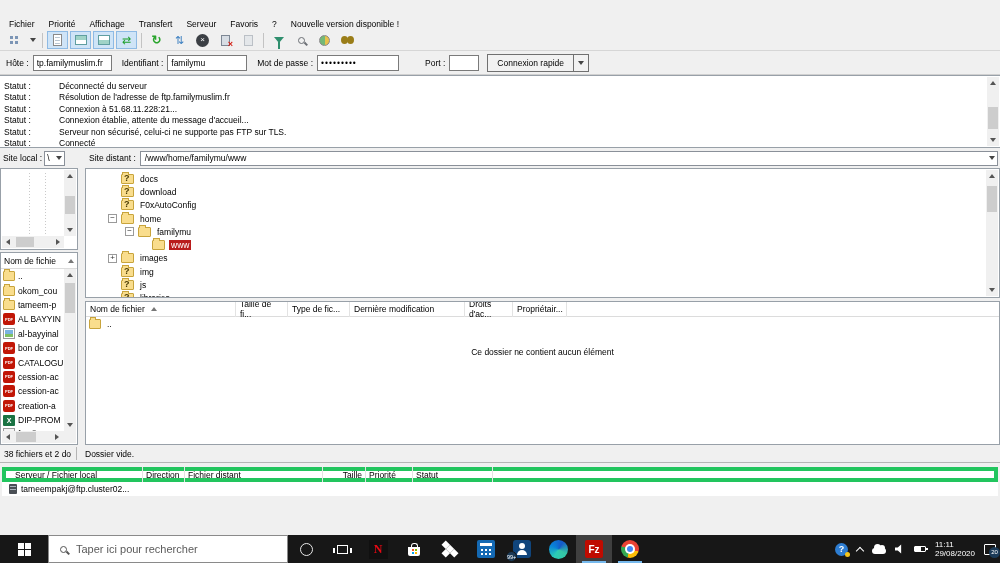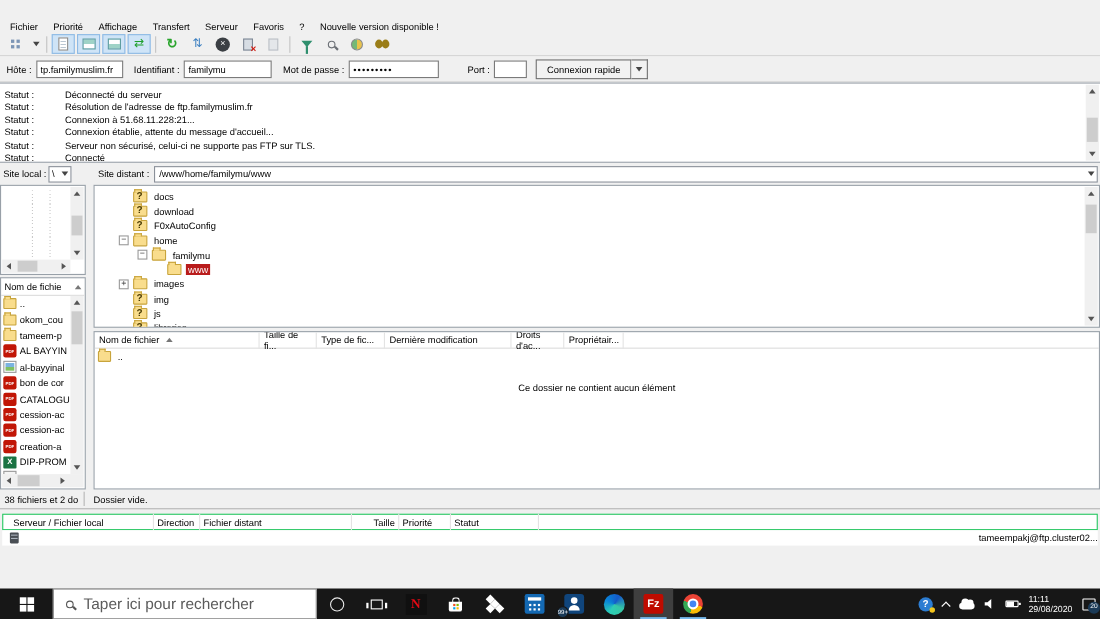--- a/index.html
+++ b/index.html
@@ -126,24 +126,24 @@
   .rrow{display:flex;align-items:center;height:14px;padding-left:3px;}
   .emptymsg{position:absolute;top:45px;left:50%;transform:translateX(-50%);white-space:nowrap;}
 
   
   .panestatus{position:absolute;top:445px;left:0;width:1000px;height:17px;display:flex;align-items:center;}
   .lstat{width:76px;padding-left:4px;overflow:hidden;white-space:nowrap;flex:none;}
   .statdiv{width:1px;height:13px;background:#b5b5b5;margin-right:8px;flex:none;}
 
   
   .queue{position:absolute;top:462px;left:0;width:1000px;height:52px;border-top:1px solid #b5b5b5;}
-  .qheaders{position:absolute;top:4px;left:2px;right:2px;height:15px;background:#fff;border:1px solid #22c55e;display:flex;align-items:center;padding-left:6px;}
+  .qheaders{position:absolute;top:4px;left:2px;right:2px;height:15px;background:#fff;border:4px solid #22c55e;display:flex;align-items:center;padding-left:6px;}
   .qh{flex:none;padding:0 3px;border-right:1px solid #e3e3e3;height:15px;display:flex;align-items:center;}
   .qh.right{justify-content:flex-end;}
-  .qrowline{position:absolute;top:19px;left:2px;right:2px;height:14px;background:#fff;display:flex;align-items:center;padding-left:7px;justify-content:space-between;}
+  .qrowline{position:absolute;top:19px;left:2px;right:2px;height:14px;background:#fff;display:flex;align-items:center;padding-left:7px;}
   .qsrv{width:8px;height:10px;background:#4a4f55;border-radius:1px;margin-right:4px;position:relative;}
   .qsrv::after{content:"";position:absolute;left:1px;top:2px;right:1px;height:1px;background:#aab2bb;box-shadow:0 3px #aab2bb;}
   .qtabs{position:absolute;top:34px;left:2px;height:18px;display:flex;align-items:flex-start;gap:2px;}
   .qtab{height:16px;padding:0 12px;display:flex;align-items:center;background:#ececec;border:1px solid #b9b9b9;border-top:none;}
   .qtab.active{background:#f7f7f7;font-weight:bold;height:17px;}
 
   
   .statusbar{position:absolute;top:514px;left:0;width:1000px;height:21px;border-top:1px solid #c5c5c5;display:flex;align-items:center;}
   .sbright{position:absolute;right:55px;display:flex;align-items:center;gap:6px;}
   .sb-gear{width:11px;height:11px;border:2px solid #2e9e3f;border-radius:50%;position:relative;}
@@ -151,21 +151,21 @@
   .sb-clock{width:11px;height:11px;border:1.5px solid #666;border-radius:50%;position:relative;}
   .sb-clock::after{content:"";position:absolute;left:4px;top:1px;width:1px;height:4px;background:#666;}
   .leds{position:absolute;right:6px;display:flex;gap:5px;align-items:center;}
   .led{width:7px;height:7px;border-radius:50%;}
   .led.green{background:#42b64a;} .led.red{background:#8f2a1e;}
 
   
   .taskbar{position:absolute;top:535px;left:0;width:1000px;height:28px;background:#171717;display:flex;align-items:stretch;color:#fff;}
   .startbtn{width:48px;display:grid;place-items:center;}
   .winlogo{width:6px;height:6px;background:#fff;box-shadow:7px 0 #fff,0 7px #fff,7px 7px #fff;margin:-6px 0 0 -6px;}
-  .searchbox{width:240px;background:#fff;border:1px solid #8a8a8a;display:flex;align-items:center;color:#5b5b5b;font-size:14px;}
+  .searchbox{width:240px;background:#fff;border:1px solid #8a8a8a;display:flex;align-items:center;color:#5b5b5b;font-size:11px;}
   .ic-searchmag{width:7px;height:7px;border:1.5px solid #555;border-radius:50%;position:relative;margin:0 9px 0 11px;}
   .ic-searchmag::after{content:"";position:absolute;width:4px;height:1.5px;background:#555;right:-4px;bottom:-2px;transform:rotate(45deg);}
   .tslot{width:36px;display:grid;place-items:center;position:relative;}
   .tslot.hl{background:#3f3f3f;}
   .tslot.run::after{content:"";position:absolute;bottom:0;left:6px;right:6px;height:2px;background:#76b9ed;}
   .ic-cortana{width:13px;height:13px;border:1.5px solid #e8e8e8;border-radius:50%;}
   .ic-tv{width:11px;height:9px;border:1px solid #fff;position:relative;}
   .ic-tv::before,.ic-tv::after{content:"";position:absolute;top:2px;width:2px;height:5px;background:#fff;}
   .ic-tv::before{left:-5px;} .ic-tv::after{right:-5px;}
   .ic-netflix{width:19px;height:19px;background:#101010;display:grid;place-items:center;color:#e50914;font-weight:bold;font-size:12px;font-family:"Liberation Serif",serif;}

